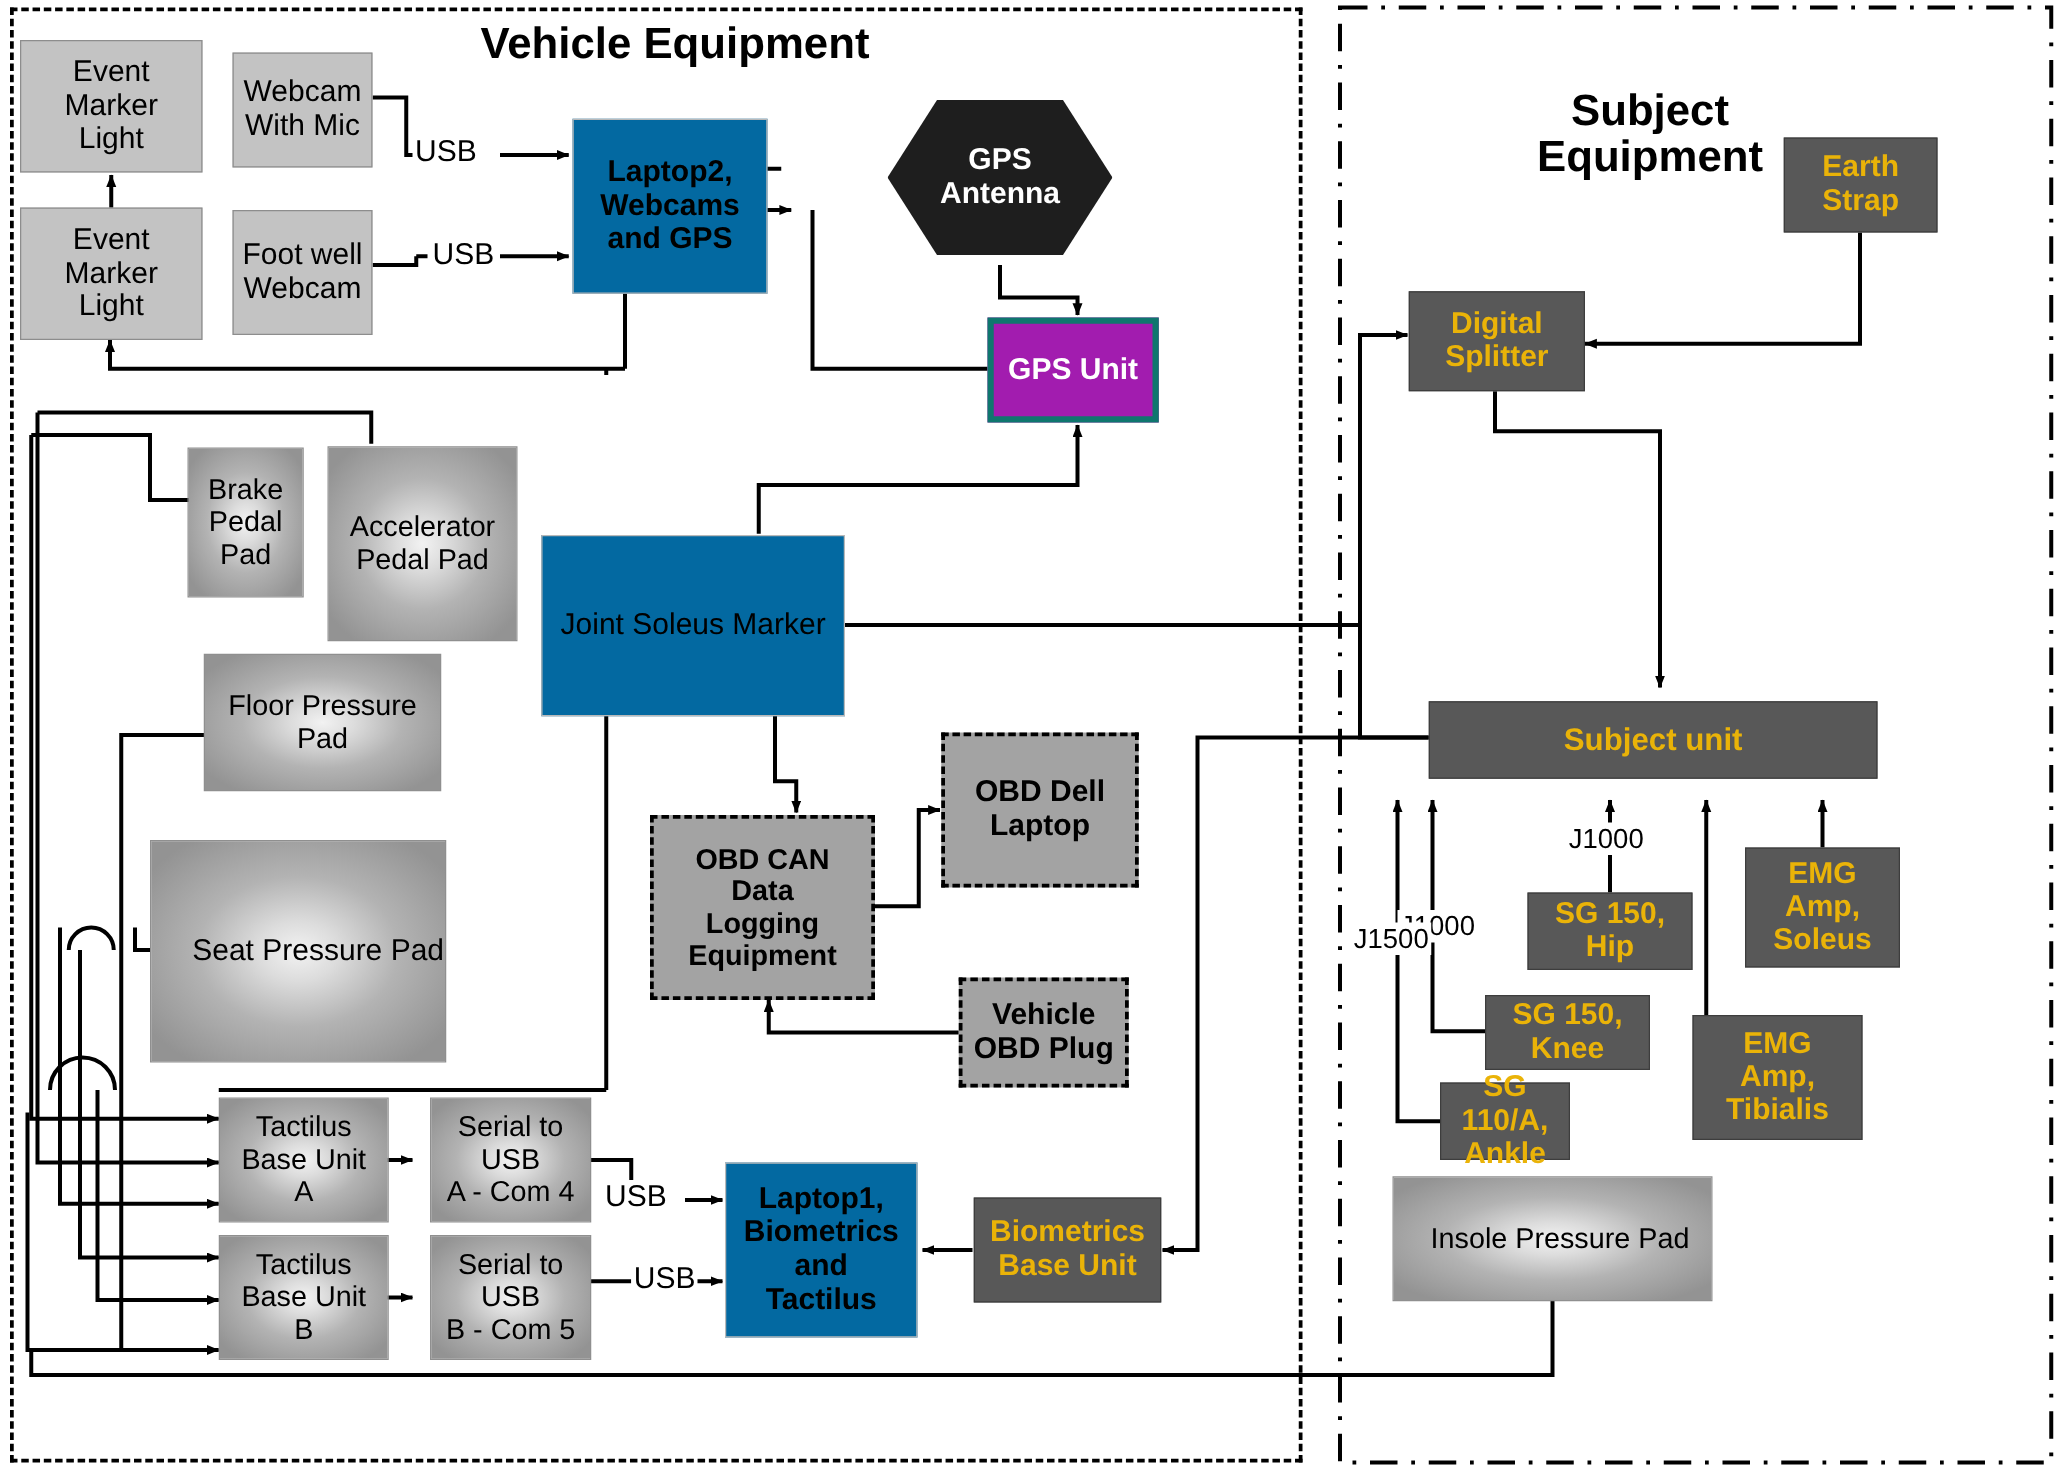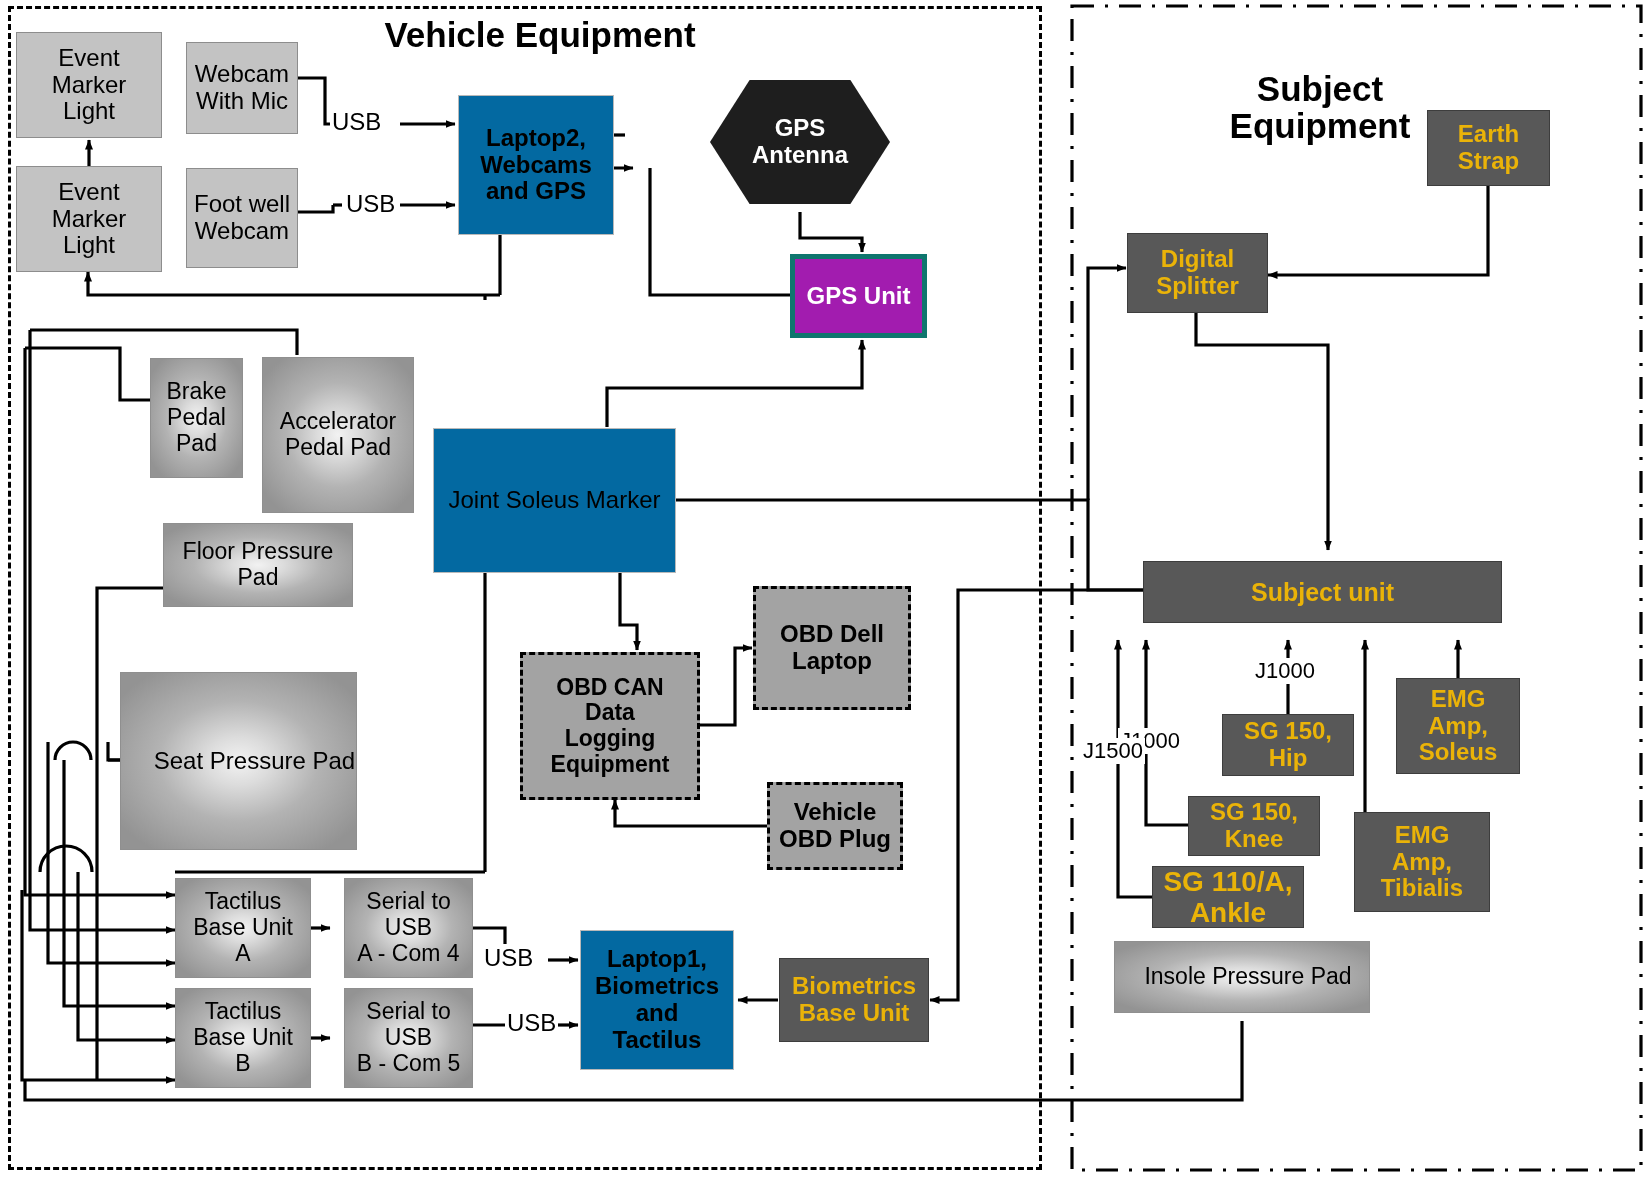--- a/index.html
+++ b/index.html
@@ -161,21 +161,21 @@
   <div class="node white-box" style="left:458px;top:95px;width:156px;height:140px;font-size:24px;font-weight:bold;">Laptop2,<br>Webcams<br>and GPS</div>
 
   <div class="hex" style="left:710px;top:70px;width:180px;height:124px;font-size:24px;margin-top:10px;">GPS<br>Antenna</div>
 
   <div class="node black" style="left:790px;top:254px;width:137px;height:84px;font-size:24px;">GPS Unit</div>
 
   <div class="node grad-pad" style="left:150px;top:358px;width:93px;height:120px;font-size:23px;">Brake<br>Pedal<br>Pad</div>
 
   <div class="node grad-pad" style="left:262px;top:357px;width:152px;height:156px;font-size:23px;">Accelerator<br>Pedal Pad</div>
 
-  <div class="node grad-pad" style="left:163px;top:523px;width:190px;height:84px;font-size:23px;">Floor Pressure<br>Pad</div>
+  <div class="node grad-pad" style="left:163px;top:523px;width:190px;height:110px;font-size:23px;">Floor Pressure<br>Pad</div>
 
   <div class="node grad-pad" style="left:120px;top:672px;width:237px;height:178px;font-size:24px;padding-left:32px;">Seat Pressure Pad</div>
 
   <div class="node white-box" style="left:433px;top:428px;width:243px;height:145px;font-size:24px;">Joint Soleus Marker</div>
 
   <div class="node dashed-box" style="left:520px;top:652px;width:180px;height:148px;font-size:23px;">OBD CAN<br>Data<br>Logging<br>Equipment</div>
 
   <div class="node dashed-box" style="left:753px;top:586px;width:158px;height:124px;font-size:24px;">OBD Dell<br>Laptop</div>
 
   <div class="node dashed-box" style="left:767px;top:782px;width:136px;height:88px;font-size:24px;">Vehicle<br>OBD Plug</div>
@@ -195,27 +195,27 @@
   <div class="node dark" style="left:1427px;top:110px;width:123px;height:76px;font-size:24px;">Earth<br>Strap</div>
 
   <div class="node dark" style="left:1127px;top:233px;width:141px;height:80px;font-size:24px;">Digital<br>Splitter</div>
 
   <div class="node dark" style="left:1143px;top:561px;width:359px;height:62px;font-size:25px;">Subject unit</div>
 
   <div class="node dark" style="left:1222px;top:714px;width:132px;height:62px;font-size:24px;">SG 150,<br>Hip</div>
 
   <div class="node dark" style="left:1188px;top:796px;width:132px;height:60px;font-size:24px;">SG 150,<br>Knee</div>
 
-  <div class="node dark" style="left:1152px;top:866px;width:152px;height:62px;font-size:28px;">SG 110/A,<br>Ankle</div>
+  <div class="node dark" style="left:1152px;top:866px;width:104px;height:62px;font-size:24px;">SG 110/A,<br>Ankle</div>
 
   <div class="node dark" style="left:1396px;top:678px;width:124px;height:96px;font-size:24px;">EMG<br>Amp,<br>Soleus</div>
 
   <div class="node dark" style="left:1354px;top:812px;width:136px;height:100px;font-size:24px;">EMG<br>Amp,<br>Tibialis</div>
 
-  <div class="node grad-pad" style="left:1114px;top:941px;width:256px;height:72px;font-size:23px;padding-left:12px;">Insole Pressure Pad</div>
+  <div class="node grad-pad" style="left:1114px;top:941px;width:256px;height:100px;font-size:23px;padding-left:12px;">Insole Pressure Pad</div>
 
   <div class="edge-label" style="left:330px;top:108px;font-size:24px;">USB</div>
 
   <div class="edge-label" style="left:344px;top:190px;font-size:24px;">USB</div>
 
   <div class="edge-label" style="left:482px;top:944px;font-size:24px;">USB</div>
 
   <div class="edge-label" style="left:505px;top:1009px;font-size:24px;">USB</div>
 
   <div class="edge-label" style="left:1253px;top:658px;font-size:22px;">J1000</div>

